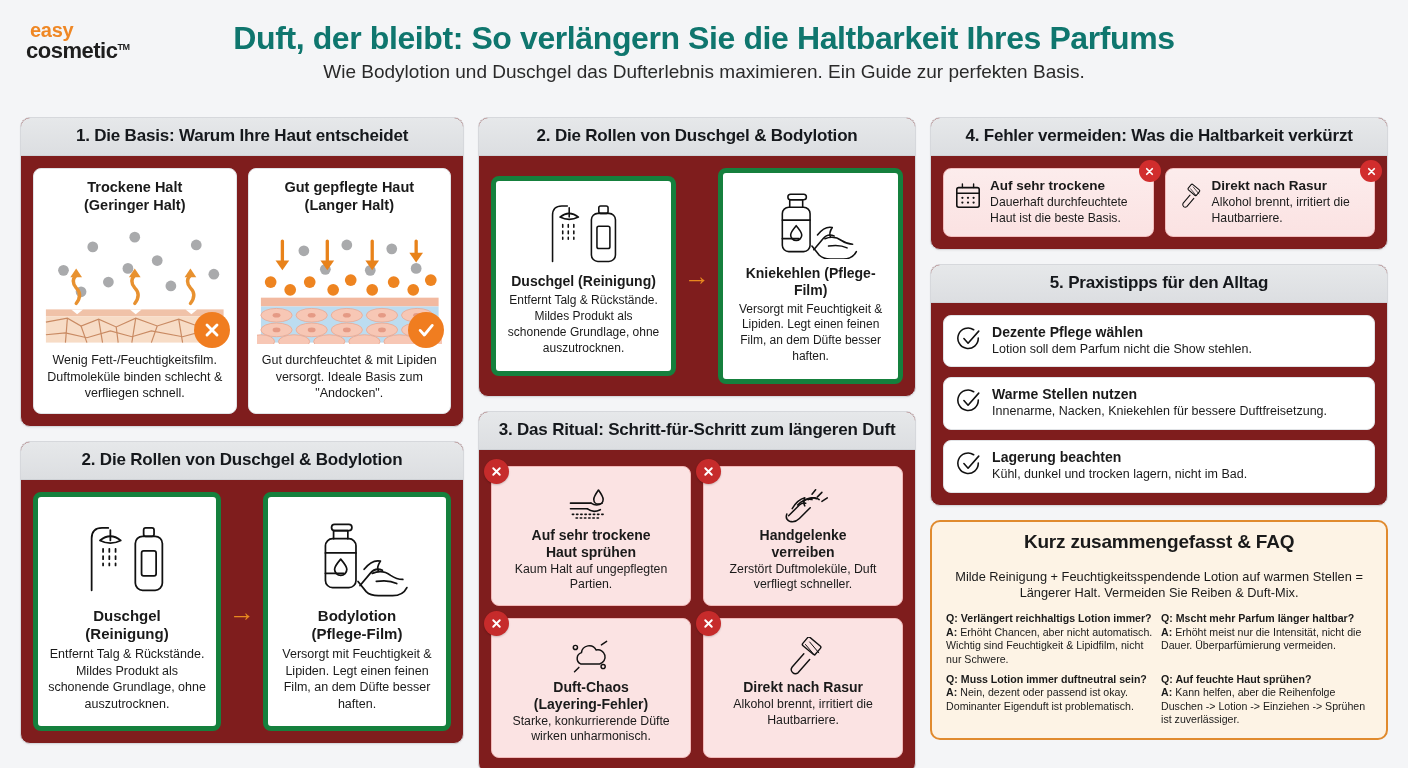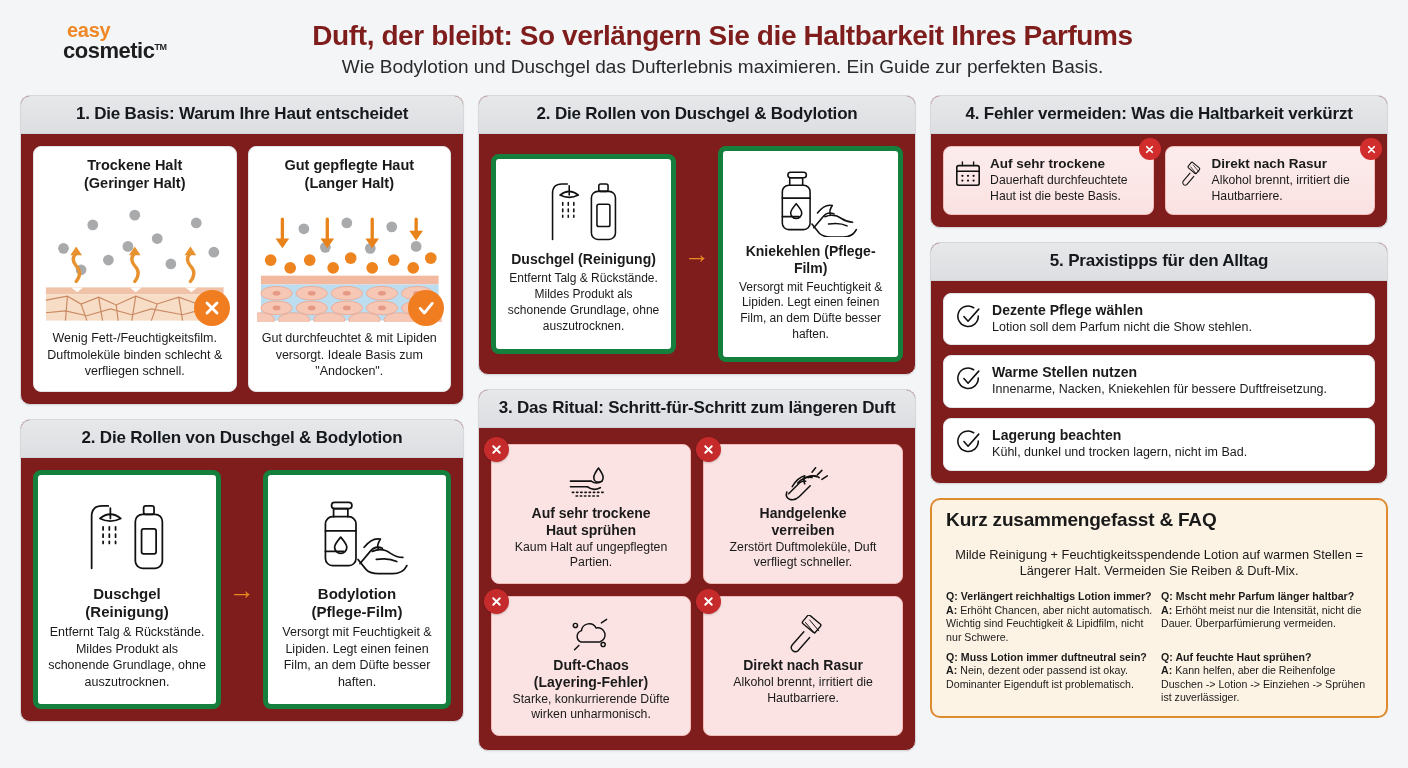--- a/index.html
+++ b/index.html
@@ -6,27 +6,27 @@
   html,body{
     width:1408px; height:768px;
     background:#f4f5f7;
     font-family:"Liberation Sans", sans-serif;
     color:#1a1a1a;
     overflow:hidden;
   }
   .page{ position:relative; width:1408px; height:768px; padding:0; }
 
   
-  .header{ position:relative; height:95px;margin-left:37px; }
+  .header{ position:relative; height:117px; }
   .logo{ position:absolute; left:26px; top:20px; line-height:1.02; }
   .logo .l1{ font-size:20px; font-weight:700; color:#ef8724; letter-spacing:-.3px; display:block; margin-left:4px;}
   .logo .l2{ font-size:22px; font-weight:700; color:#1e1e1e; letter-spacing:-.5px; display:block;}
   .logo .tm{ font-size:9px; vertical-align:super; font-weight:700;}
   .titles{ padding-top:20px; text-align:center; }
-  .main-title{ font-size:28px; font-weight:700; letter-spacing:-.4px; color:#7f1d1d; }
+  .main-title{ font-size:32px; font-weight:700; letter-spacing:-.4px; color:#0f766e; }
   .sub-title{ font-size:19px; font-weight:400; color:#2a2a2a; margin-top:4px; }
 
   
   .cols{ display:flex; gap:14px; padding:0 20px; align-items:flex-start; }
   .col{ display:flex; flex-direction:column; gap:14px; }
   .col-1{ width:448px; }
   .col-2{ width:442px; }
   .col-3{ width:462px; }
 
   
@@ -119,21 +119,21 @@
   }
   .tip-ico{ flex:0 0 auto; }
   .tip-title{ font-size:14px; font-weight:700; line-height:1.2; }
   .tip-desc{ font-size:12.5px; line-height:1.26; margin-top:1px; }
 
   
   .faq{
     border:2px solid #e08a2e; border-radius:10px; background:#fdf3e5;
     padding:9px 14px 11px;
   }
-  .faq-title{ font-size:19px; font-weight:700; letter-spacing:-.2px;}
+  .faq-title{ text-align:center; font-size:19px; font-weight:700; letter-spacing:-.2px;}
   .faq-lead{ text-align:center; font-size:12.8px; line-height:1.28; margin-top:16px; }
   .faq-grid{ display:grid; grid-template-columns:1fr 1fr; gap:6px 4px; margin-top:11px; }
   .qa{ font-size:10.6px; line-height:1.28; }
   .qa .q{ font-weight:700; }
   .qa .a{ display:block; margin-top:0px; }
   .qa .lbl{ font-weight:700; }
   .qa .a .body{ display:inline; }
 
   
   svg.stroke{ fill:none; stroke:#111; stroke-width:1.7; stroke-linecap:round; stroke-linejoin:round; }

